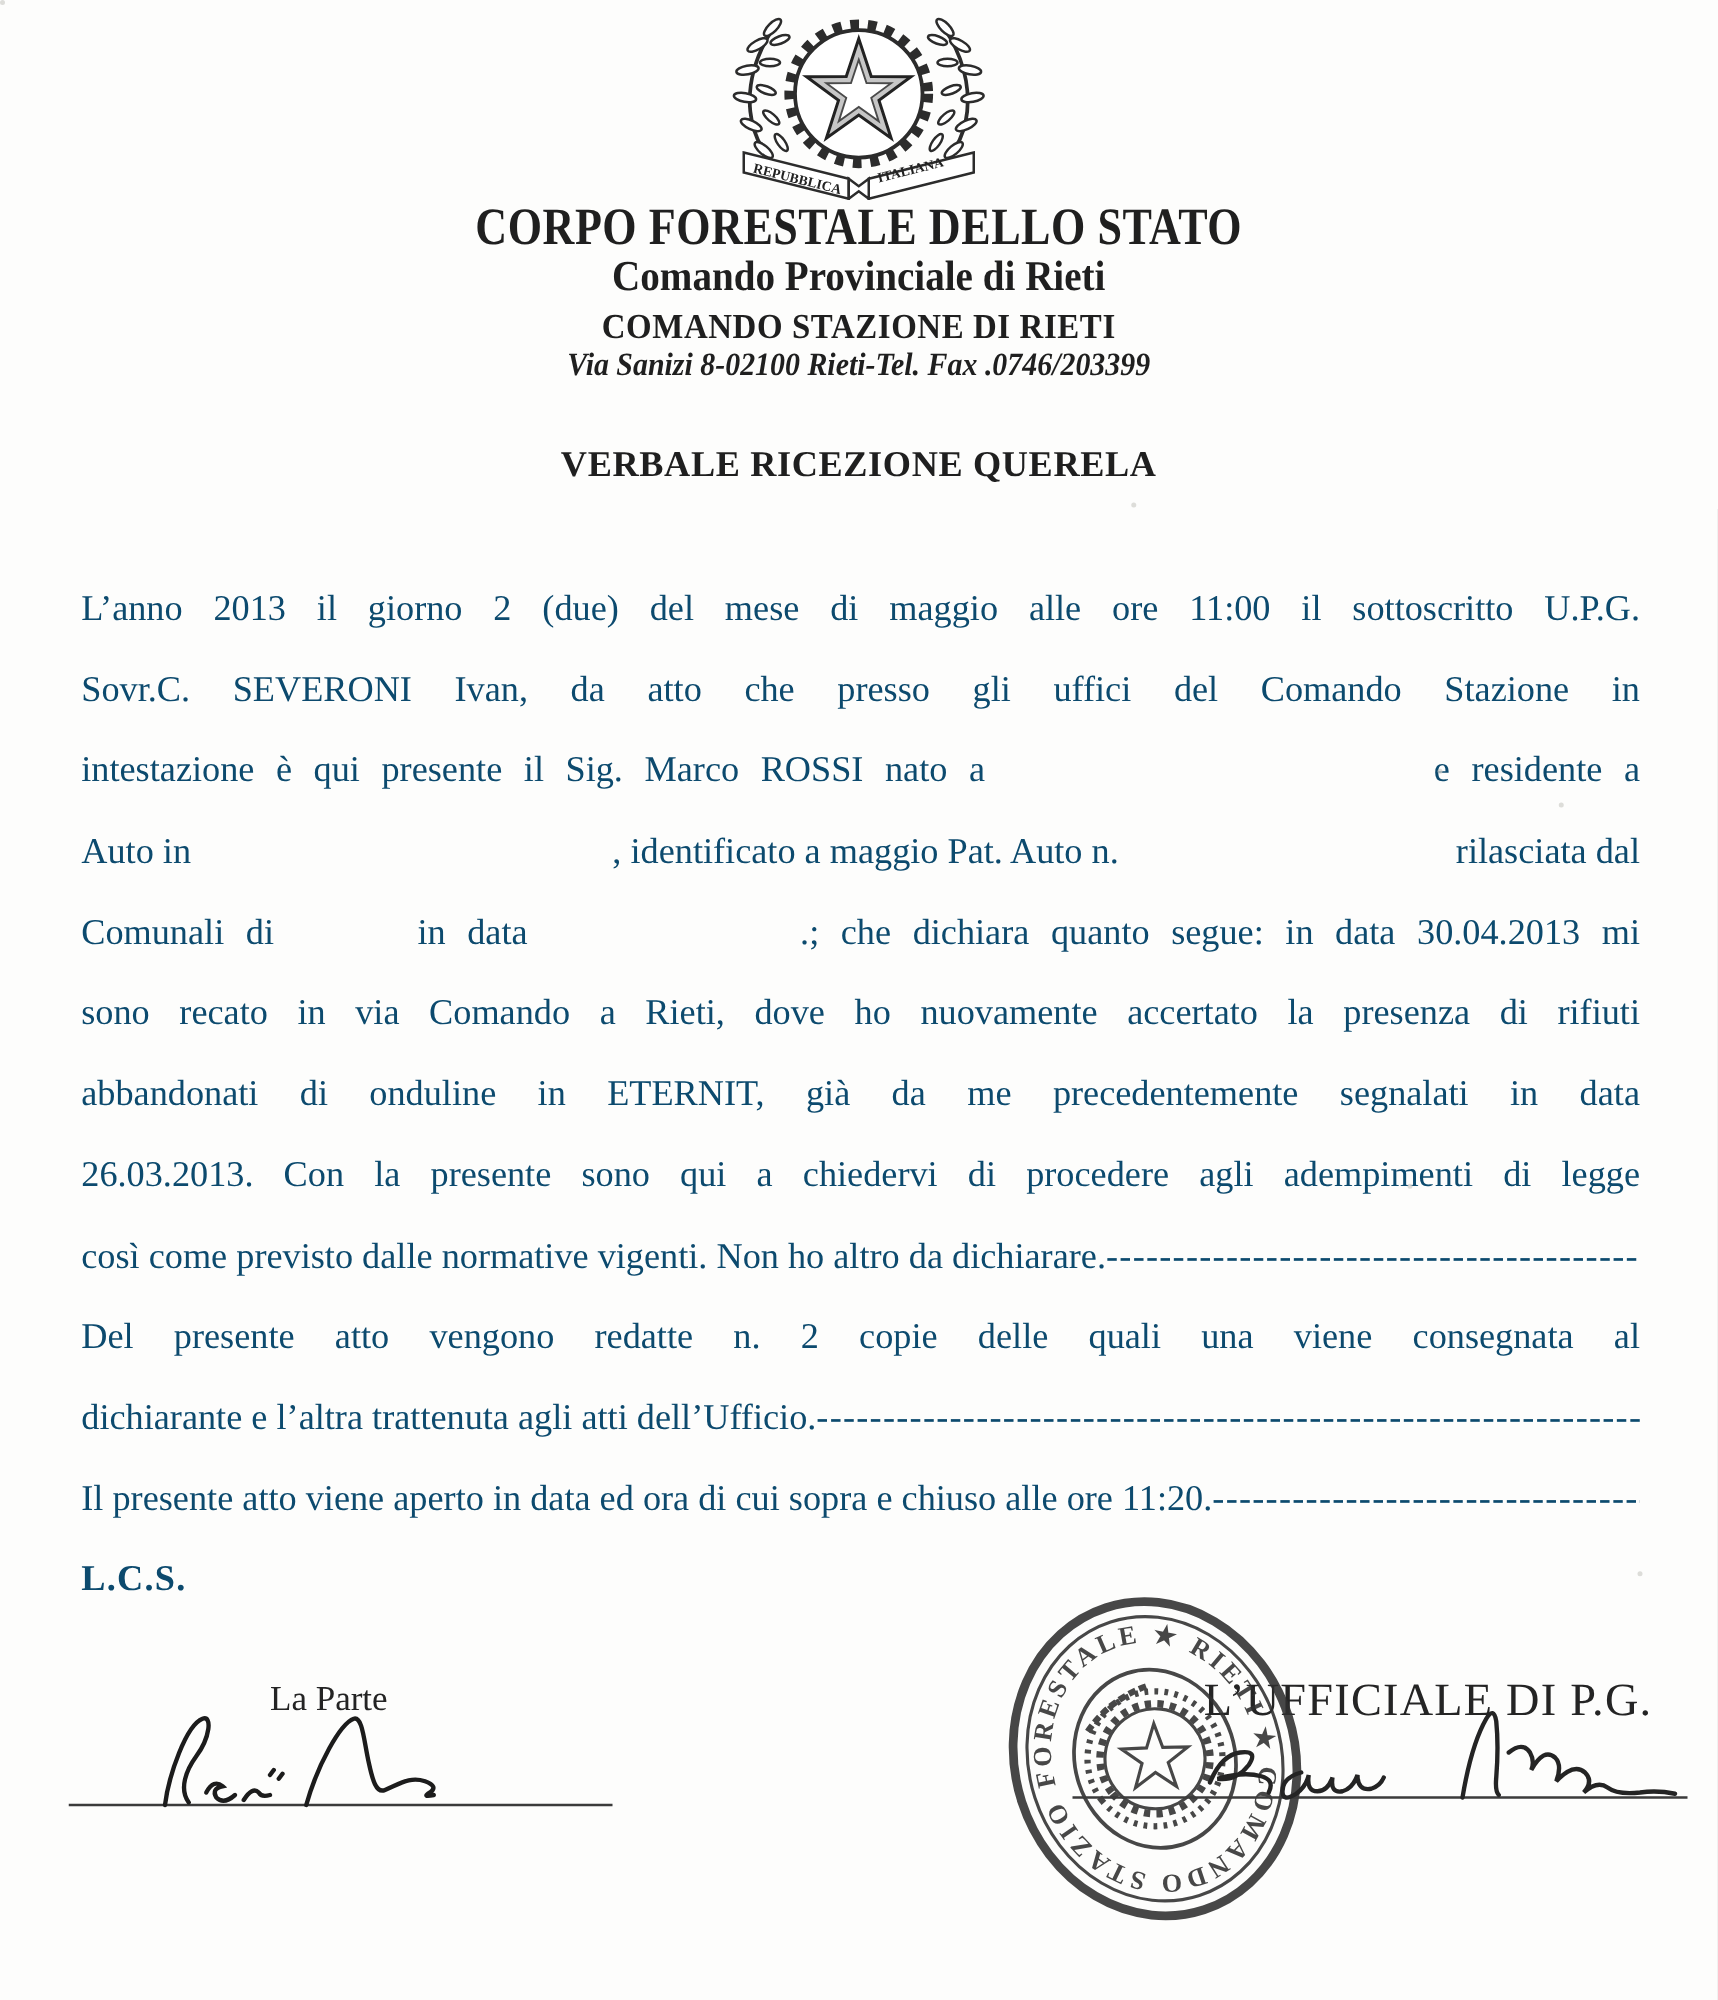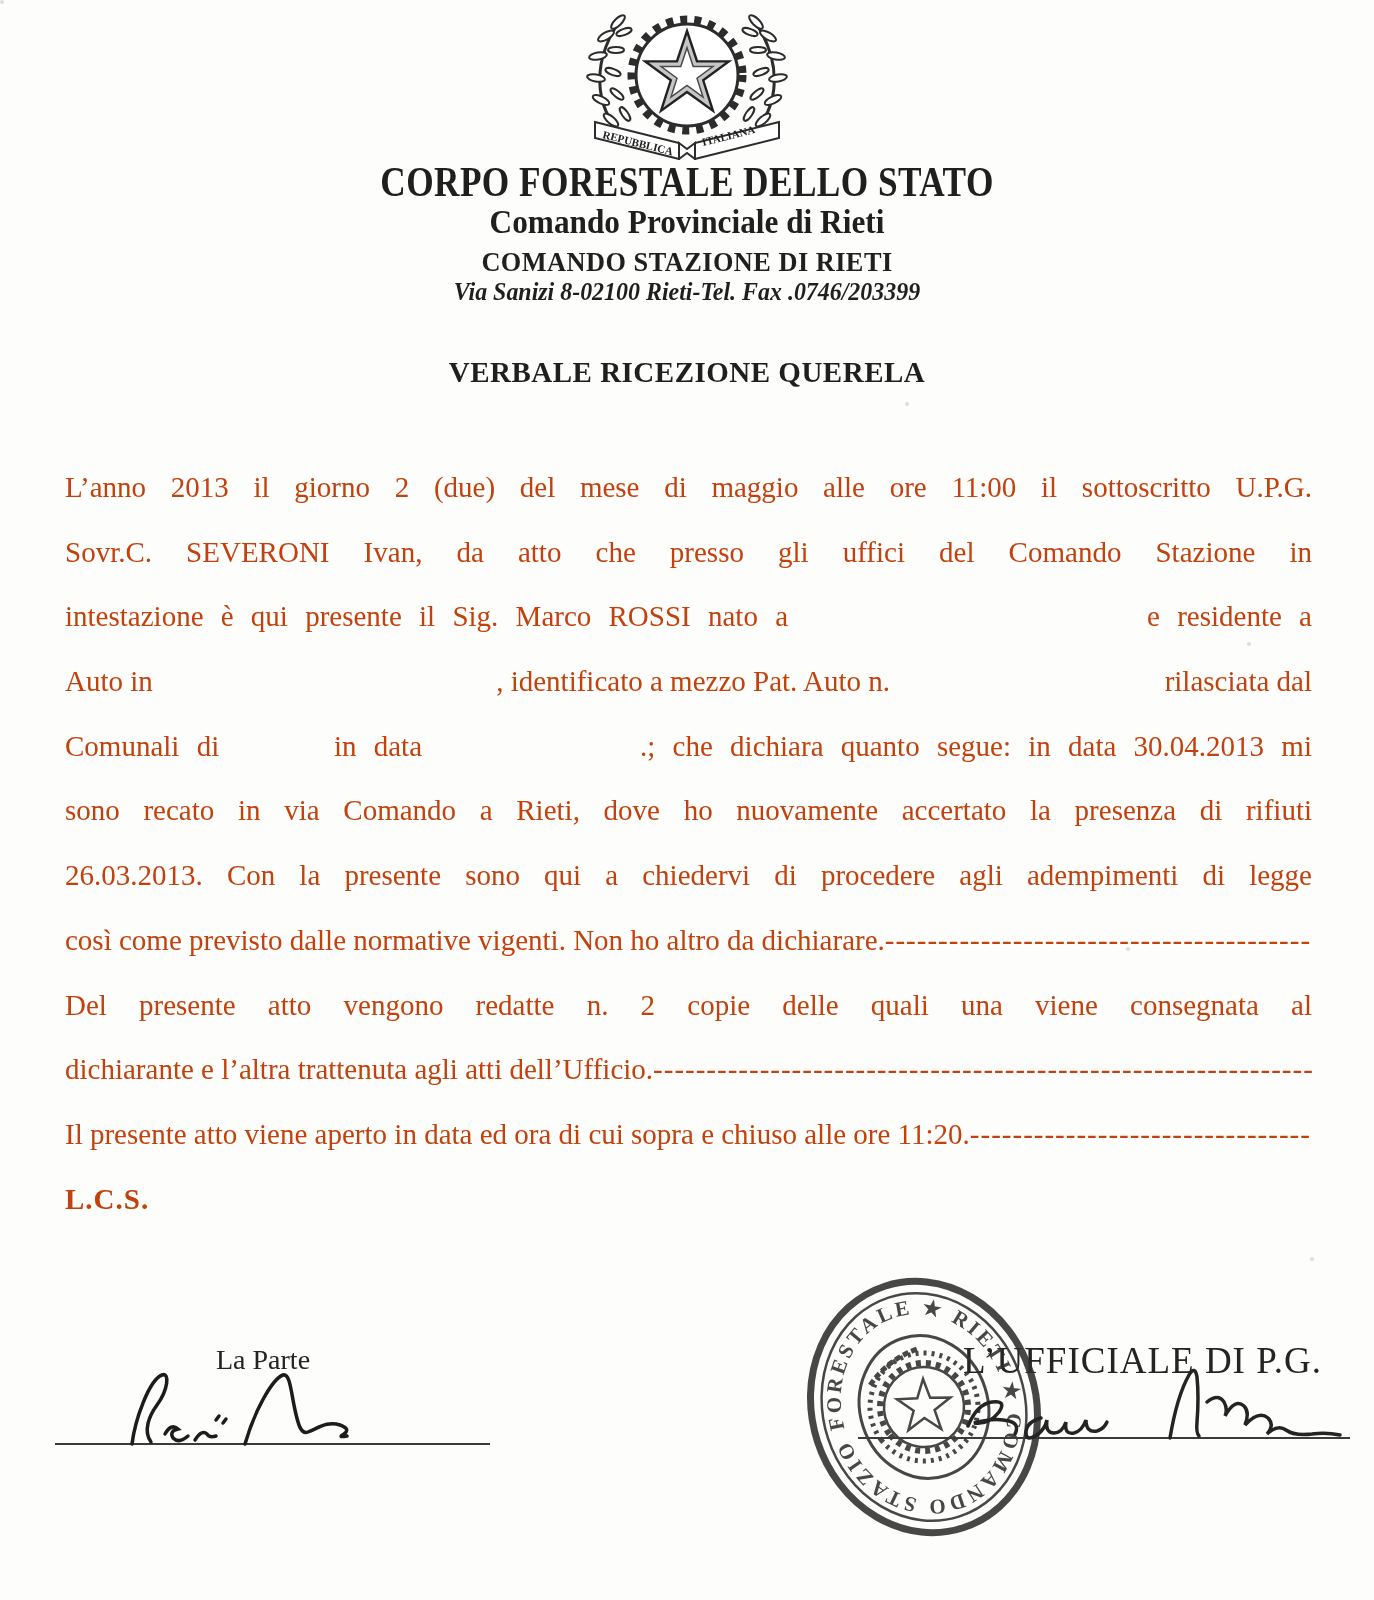--- a/index.html
+++ b/index.html
@@ -12,21 +12,21 @@
   .hdr-line{position:absolute;left:0;right:0;text-align:center;white-space:nowrap;}
   .emblem-wrap{position:absolute;left:50%;top:2px;transform:translateX(-50%);}
   .org{top:158px;font-size:42px;font-weight:bold;transform:scaleX(.84);letter-spacing:.5px;}
   .command{top:203px;font-size:34px;font-weight:bold;transform:scaleX(.92);}
   .station{top:246px;font-size:28px;font-weight:bold;letter-spacing:.5px;transform:scaleX(.94);}
   .addr{top:277px;font-size:26px;font-weight:bold;font-style:italic;transform:scaleX(.92);}
   .doc-title{top:356px;font-size:29px;font-weight:bold;letter-spacing:.5px;}
   
   .body-text{
     position:absolute;left:65px;top:455px;width:1247px;
-    font-size:29px;line-height:64.7px;color:#c2410c;
+    font-size:29px;line-height:64.7px;color:#0c4a6e;
   }
   .bline{height:64.7px;overflow:hidden;}
   .bline.justify{text-align:justify;text-align-last:justify;}
   .bline.gaps,.bline.dashfill{display:flex;align-items:baseline;}
   .bline.gaps span.seg,.bline.dashfill span.seg{white-space:nowrap;text-align:right;}
   .ws{word-spacing:10px;}
   .blank-gap{flex-grow:1;min-width:60px;}
   .g3_0{flex-grow:1.25;} .g3_1{flex-grow:1;}
   .g4_0{flex-grow:1;}   .g4_1{flex-grow:1.9;}
   .dashfill .dashes{flex:1 1 0;overflow:hidden;white-space:nowrap;letter-spacing:1px;}
@@ -102,32 +102,33 @@
       <div class="bline justify">L’anno 2013 il giorno 2 (due) del mese di maggio alle ore 11:00 il sottoscritto U.P.G.</div>
       <div class="bline justify">Sovr.C. SEVERONI Ivan, da atto che presso gli uffici del Comando Stazione in</div>
       <div class="bline gaps">
         <span class="seg ws">intestazione è qui presente il Sig. Marco ROSSI nato a</span>
         <span class="blank-gap g2_0"></span>
         <span class="seg ws">e residente a</span>
       </div>
       <div class="bline gaps">
         <span class="seg">Auto in</span>
         <span class="blank-gap g3_0"></span>
-        <span class="seg">, identificato a mezzo Pat. Auto n.</span>
+        <span class="seg">, identificato a maggio Pat. Auto n.</span>
         <span class="blank-gap g3_1"></span>
         <span class="seg">rilasciata dal</span>
       </div>
       <div class="bline gaps">
         <span class="seg ws">Comunali di</span>
         <span class="blank-gap g4_0"></span>
         <span class="seg ws">in data</span>
         <span class="blank-gap g4_1"></span>
         <span class="seg ws">.; che dichiara quanto segue: in data 30.04.2013 mi</span>
       </div>
       <div class="bline justify">sono recato in via Comando a Rieti, dove ho nuovamente accertato la presenza di rifiuti</div>
+      <div class="bline justify">abbandonati di onduline in ETERNIT, già da me precedentemente segnalati in data</div>
       <div class="bline justify">26.03.2013. Con la presente sono qui a chiedervi di procedere agli adempimenti di legge</div>
       <div class="bline dashfill">
         <span class="seg">così come previsto dalle normative vigenti. Non ho altro da dichiarare. </span>
         <span class="dashes">----------------------------------------------------------------------------------------------------------------------------------------------------------------</span>
       </div>
       <div class="bline justify">Del presente atto vengono redatte n. 2 copie delle quali una viene consegnata al</div>
       <div class="bline dashfill">
         <span class="seg">dichiarante e l’altra trattenuta agli atti dell’Ufficio.</span>
         <span class="dashes">----------------------------------------------------------------------------------------------------------------------------------------------------------------------------------------------------------------------------------------------------------------------------------------------------------------------------------------------------------------------------------------</span>
       </div>

